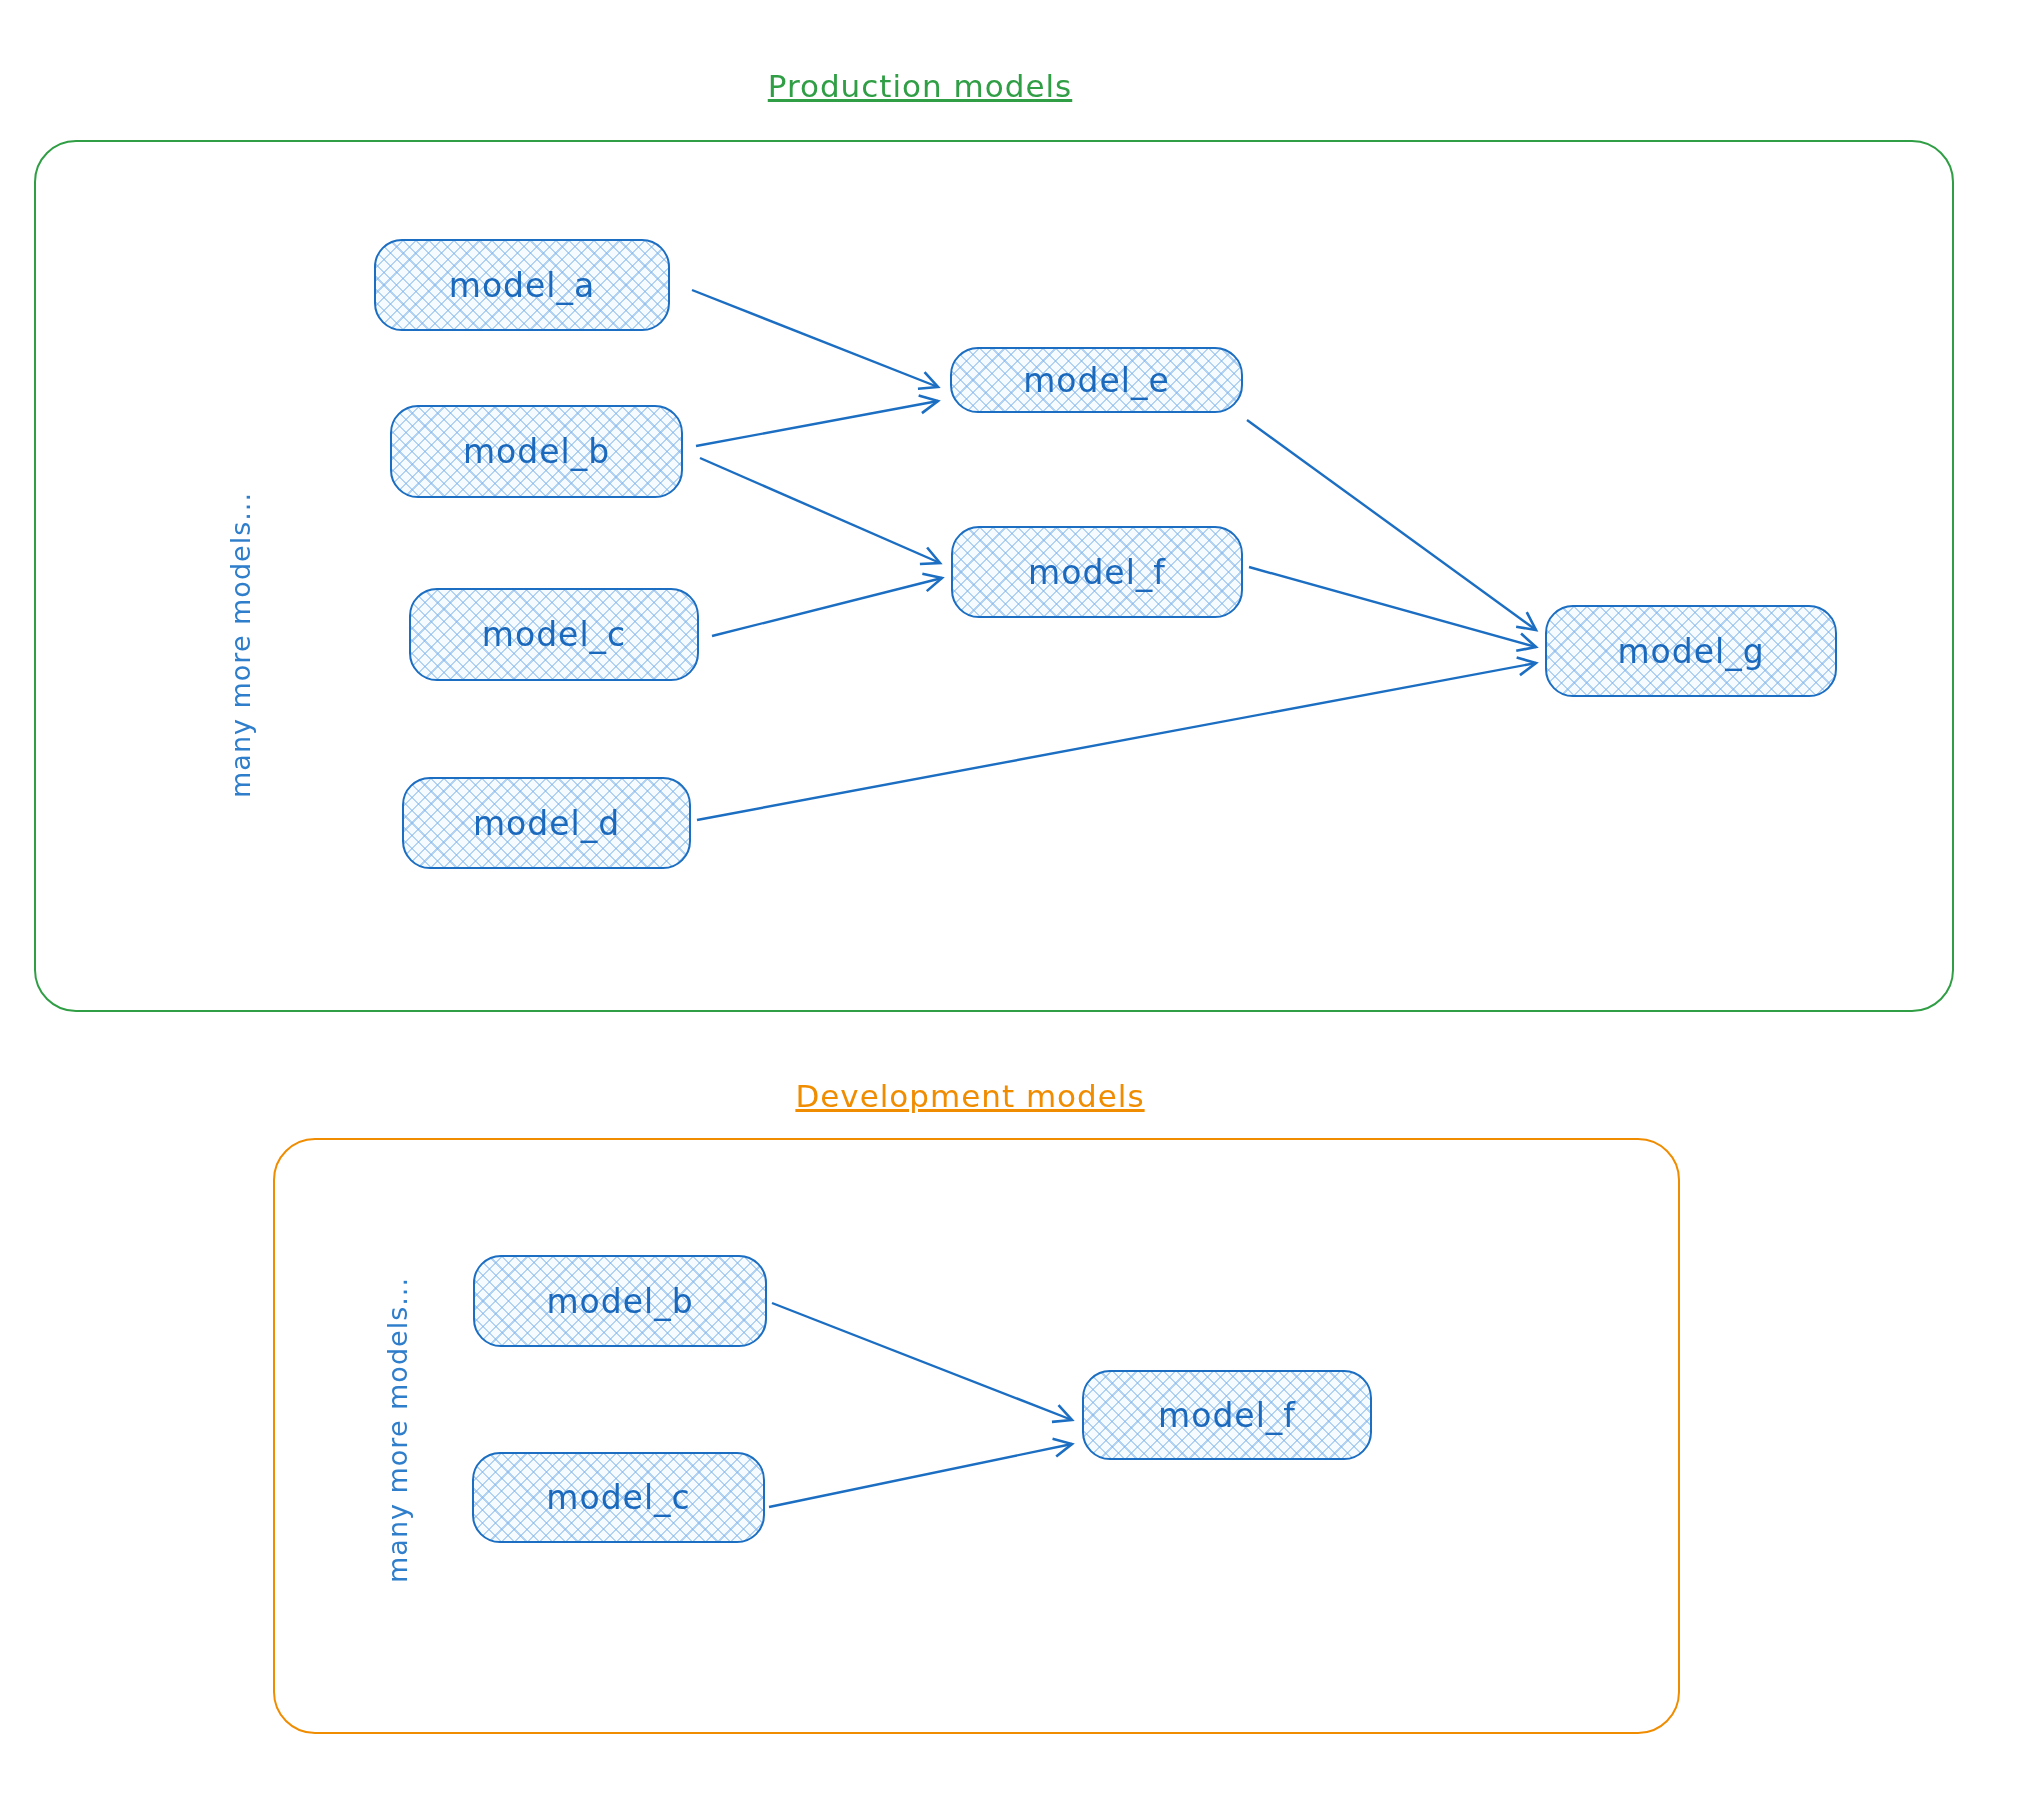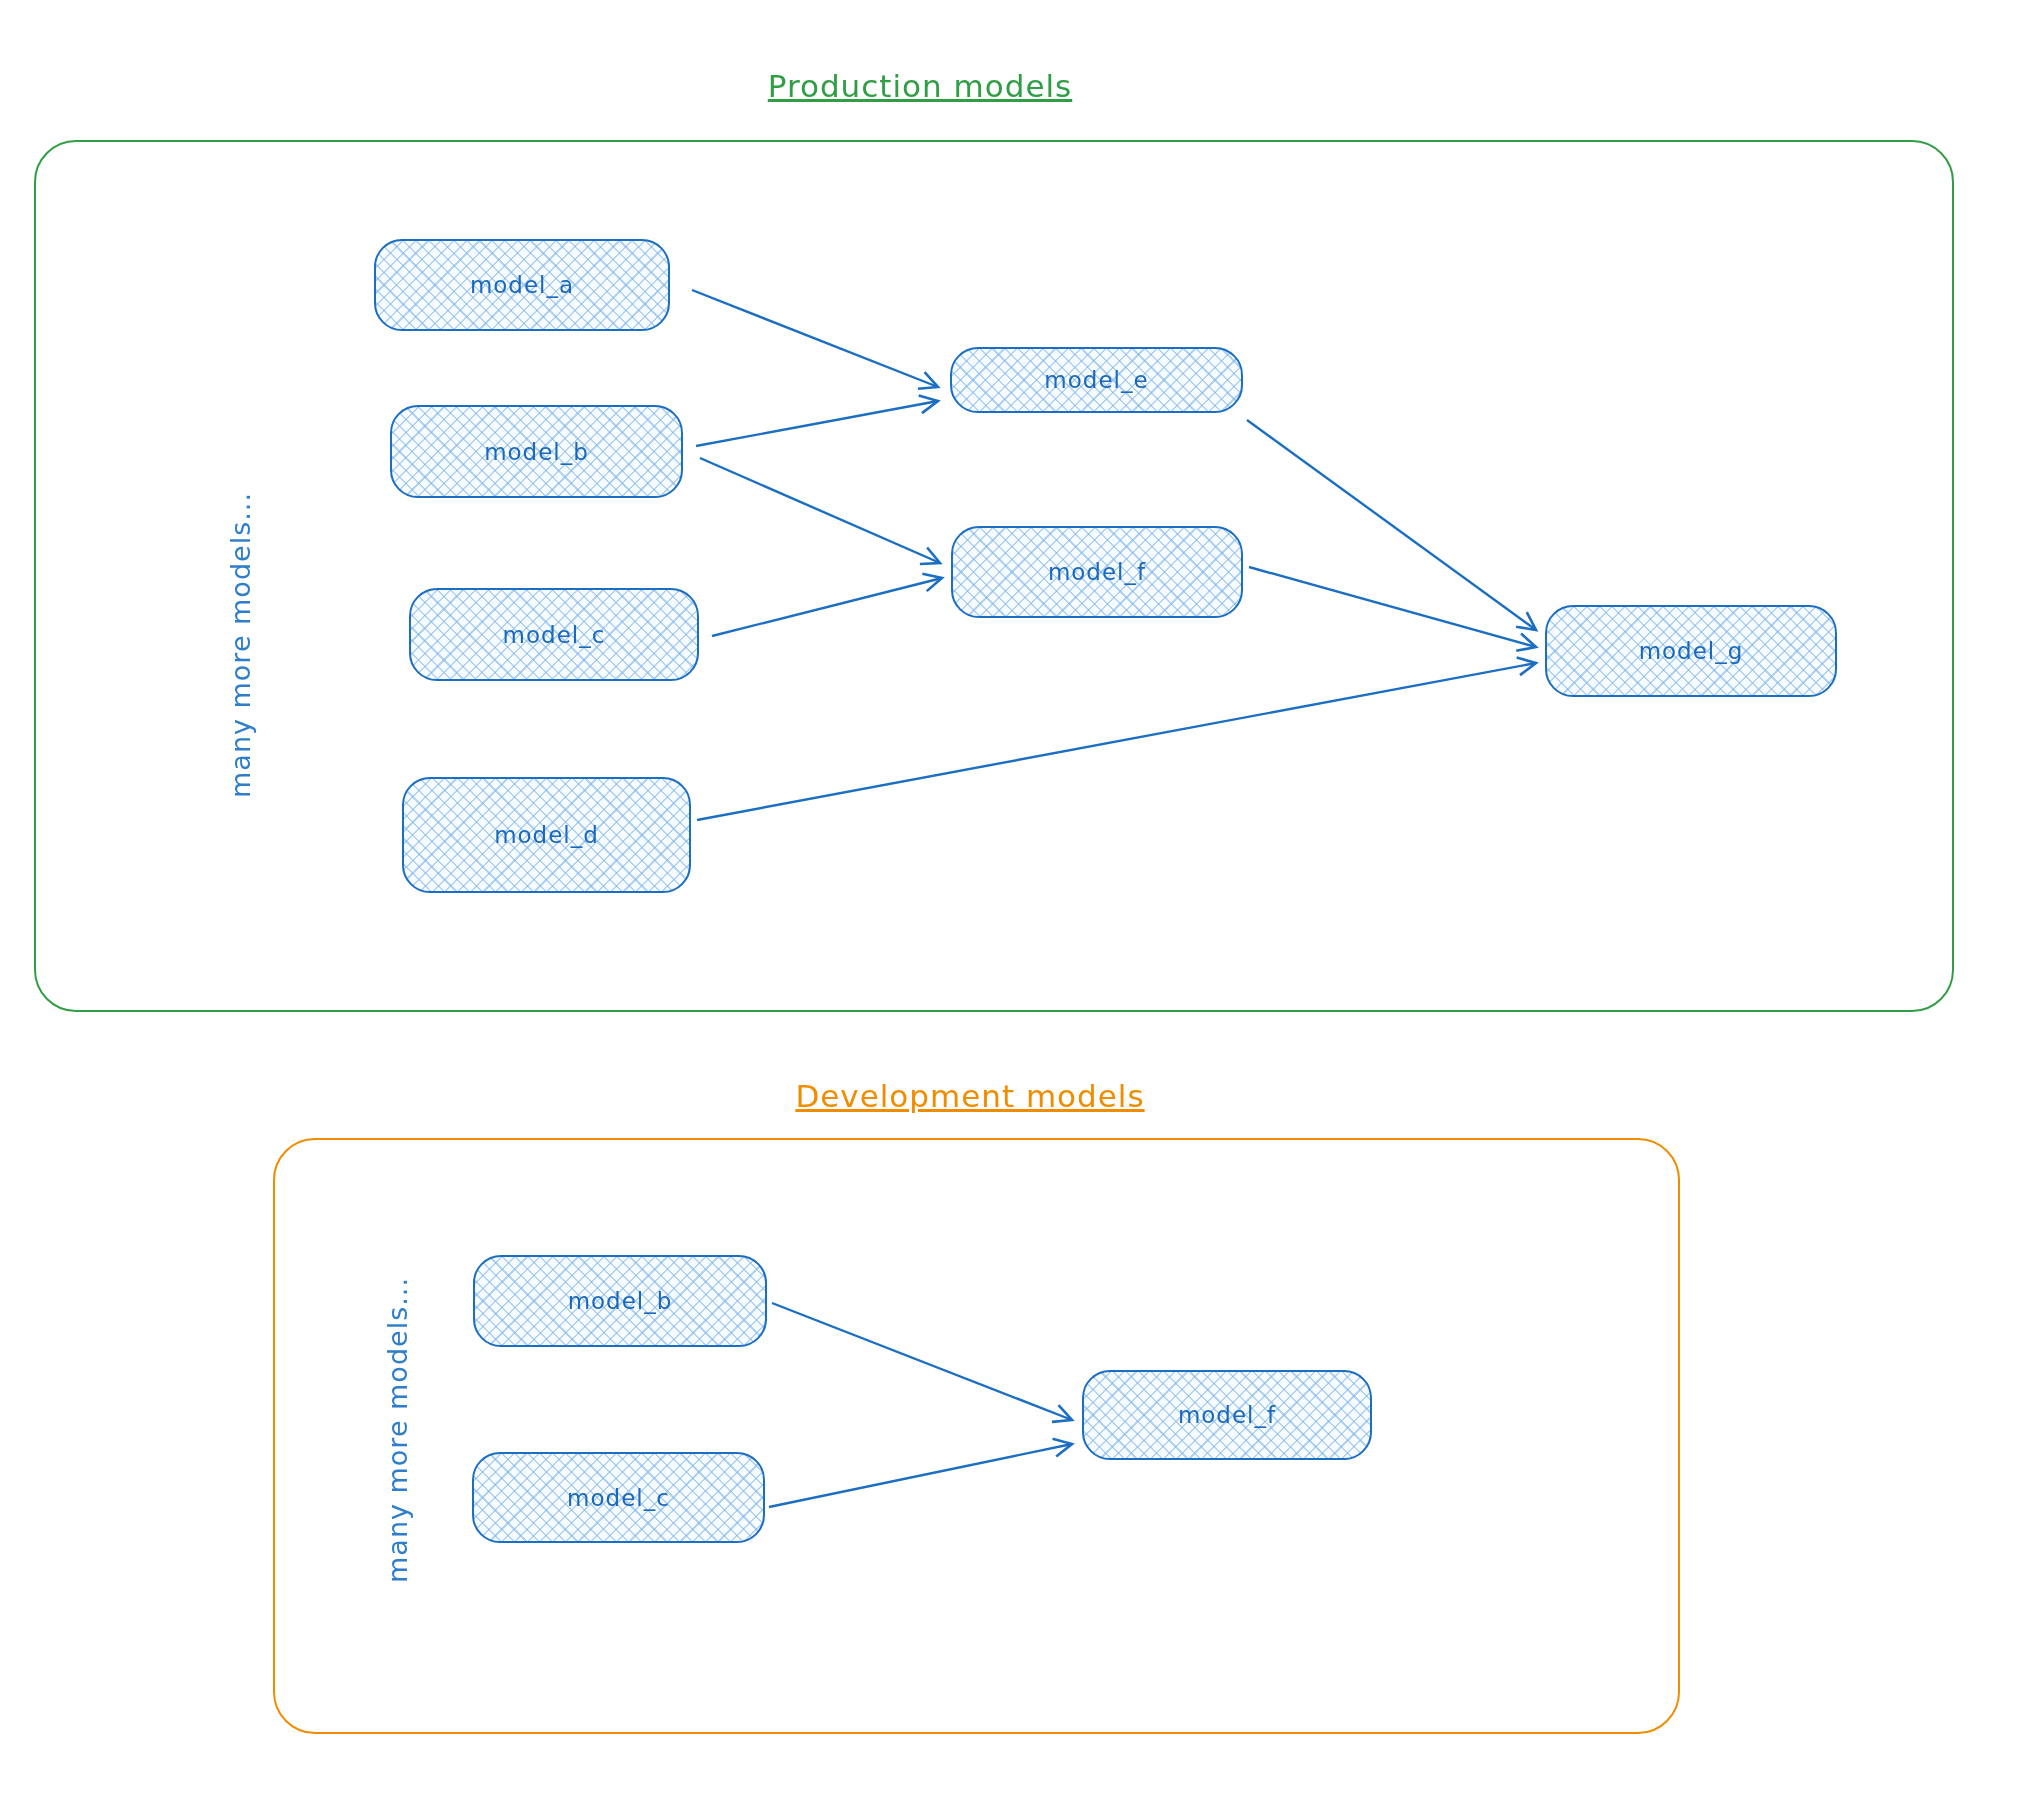--- a/index.html
+++ b/index.html
@@ -40,32 +40,32 @@
     letter-spacing:1px;
     white-space:nowrap;
   }
   .node{
     position:absolute;
     box-sizing:border-box;
     border:2.5px solid #1b6ec2;
     border-radius:28px;
     display:flex;align-items:center;justify-content:center;
     color:#1a69bd;
-    font-size:23px;
+    font-size:33px;
     letter-spacing:1px;
     background-color:#f6fbff;
     background-image:
       repeating-linear-gradient(45deg, rgba(125,178,233,0.55) 0px, rgba(125,178,233,0.55) 1.6px, transparent 1.6px, transparent 9px),
       repeating-linear-gradient(135deg, rgba(125,178,233,0.55) 0px, rgba(125,178,233,0.55) 1.6px, transparent 1.6px, transparent 9px);
   }
   
   .n-pa{left:374px;top:239px;width:296px;height:92px;}
   .n-pb{left:390px;top:405px;width:293px;height:93px;}
   .n-pc{left:409px;top:588px;width:290px;height:93px;}
-  .n-pd{left:402px;top:777px;width:289px;height:116px;}
+  .n-pd{left:402px;top:777px;width:289px;height:92px;}
   .n-pe{left:950px;top:347px;width:293px;height:66px;}
   .n-pf{left:951px;top:526px;width:292px;height:92px;}
   .n-pg{left:1545px;top:605px;width:292px;height:92px;text-align:right;}
   
   .n-db{left:473px;top:1255px;width:294px;height:92px;}
   .n-dc{left:472px;top:1452px;width:293px;height:91px;}
   .n-df{left:1082px;top:1370px;width:290px;height:90px;}
   svg.edges{
     position:absolute;left:0;top:0;width:2024px;height:1818px;
     pointer-events:none;

